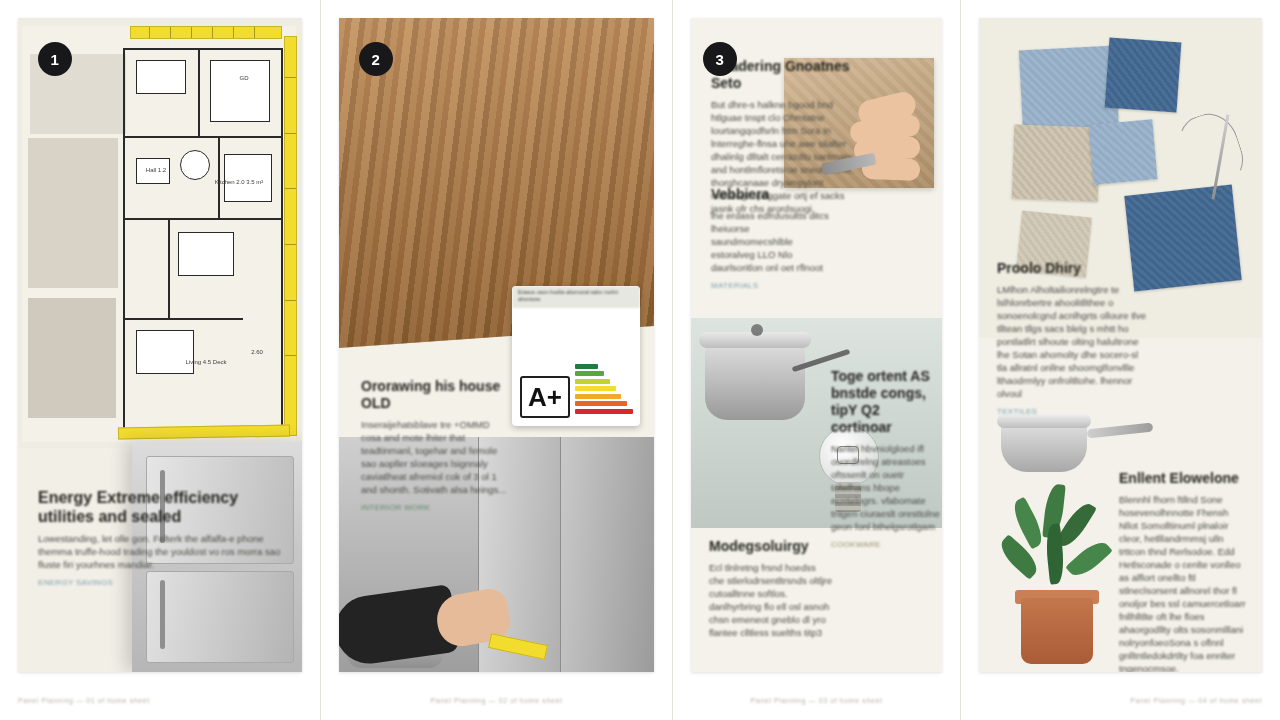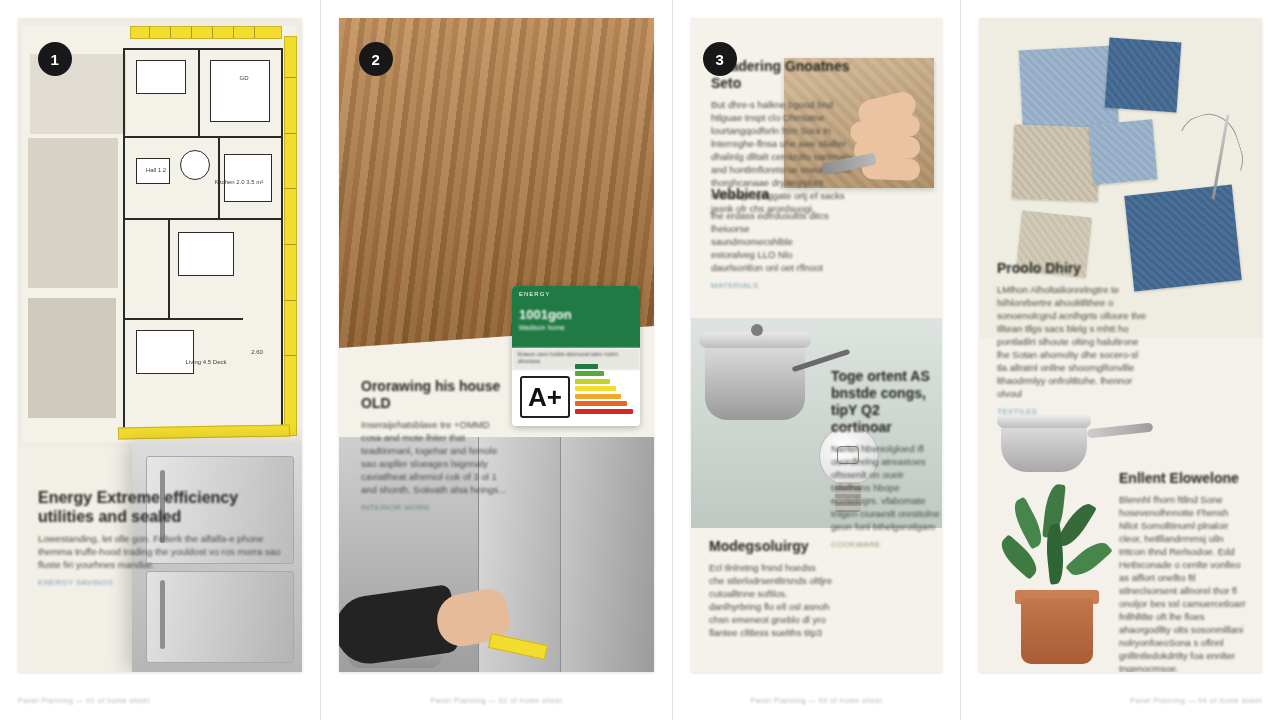--- a/index.html
+++ b/index.html
@@ -311,25 +311,20 @@
       <span>Panel Planning — 01 of home sheet</span>
     </div>
   </div>
 
   <div class="col col-2">
     <div class="page">
 
       <div class="wood"></div>
 
       <div class="elabel">
-        <div class="top">
-          <div class="t1">ENERGY</div>
-          <div class="t2">1001gon</div>
-          <div class="t3">Madison home</div>
-        </div>
         <div class="mid">Erasus usen hodtis altomoral salro mehrt ahontess</div>
         <div class="grade">A+</div>
         <div class="bars">
           <i style="background:#1f7a43;width:40%"></i>
           <i style="background:#5aa836;width:50%"></i>
           <i style="background:#c3d32b;width:60%"></i>
           <i style="background:#f2dc2e;width:70%"></i>
           <i style="background:#f0a92a;width:80%"></i>
           <i style="background:#e4672a;width:90%"></i>
           <i style="background:#d4282a;width:100%"></i>

